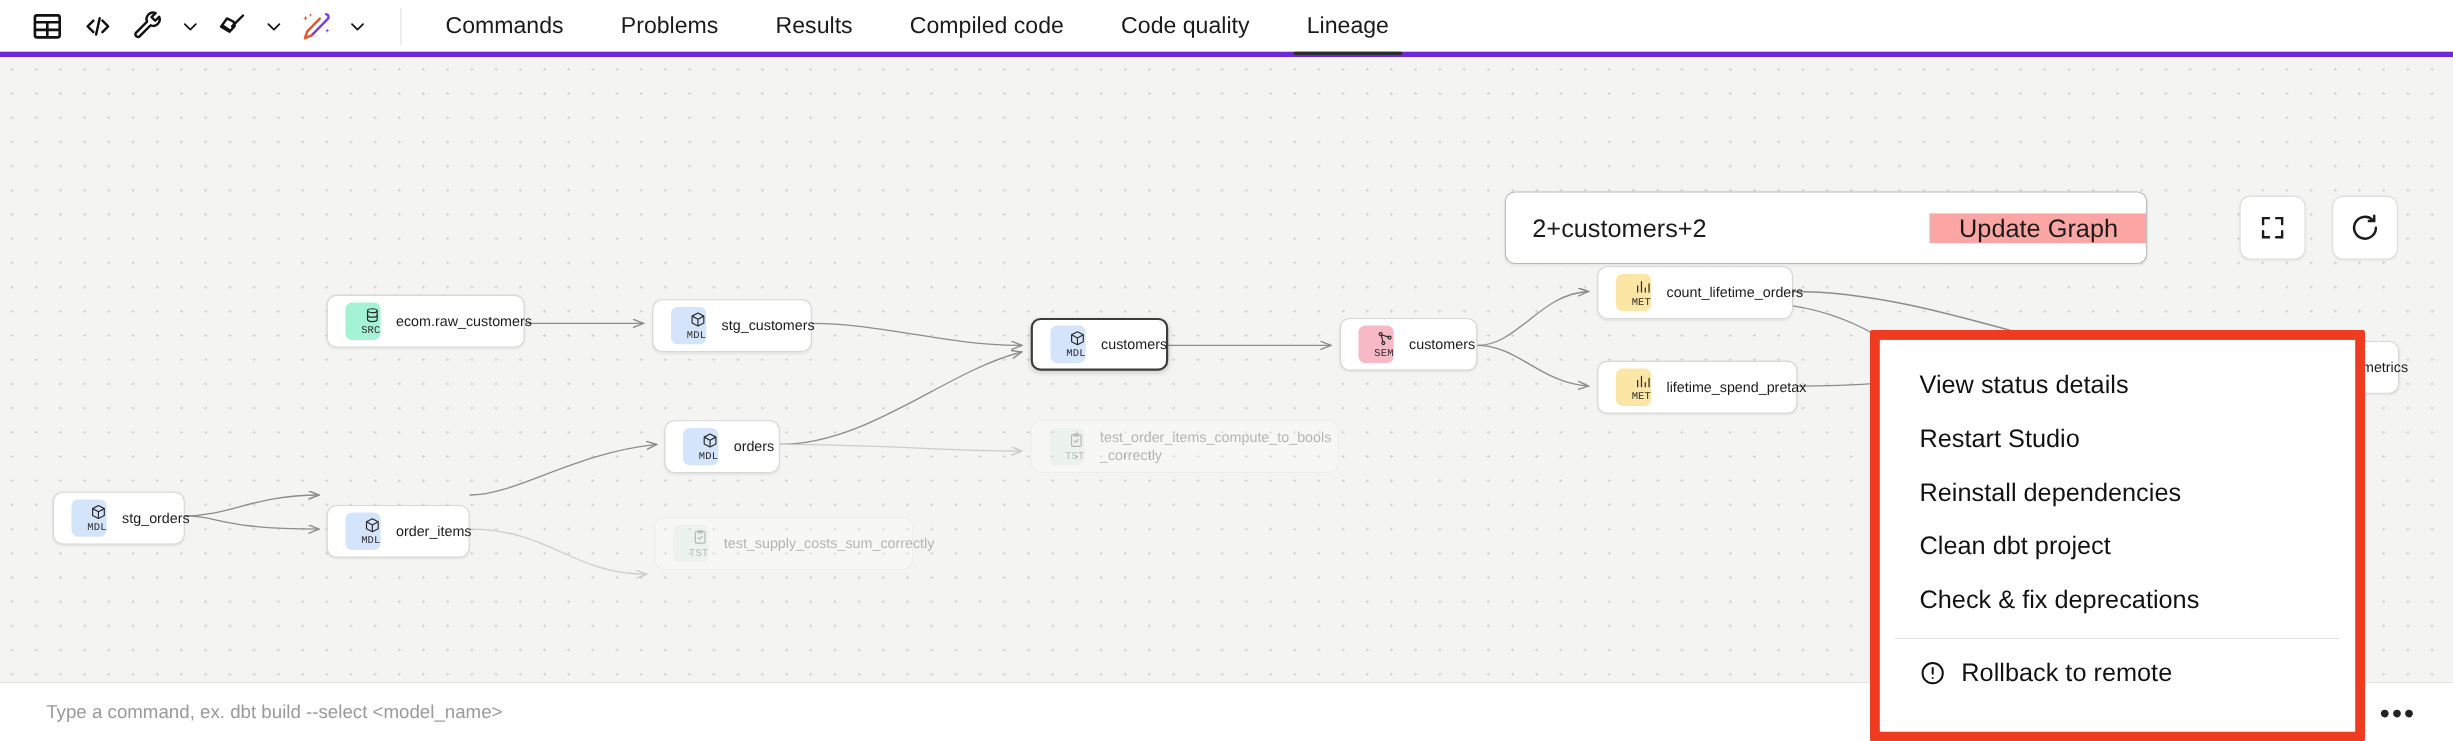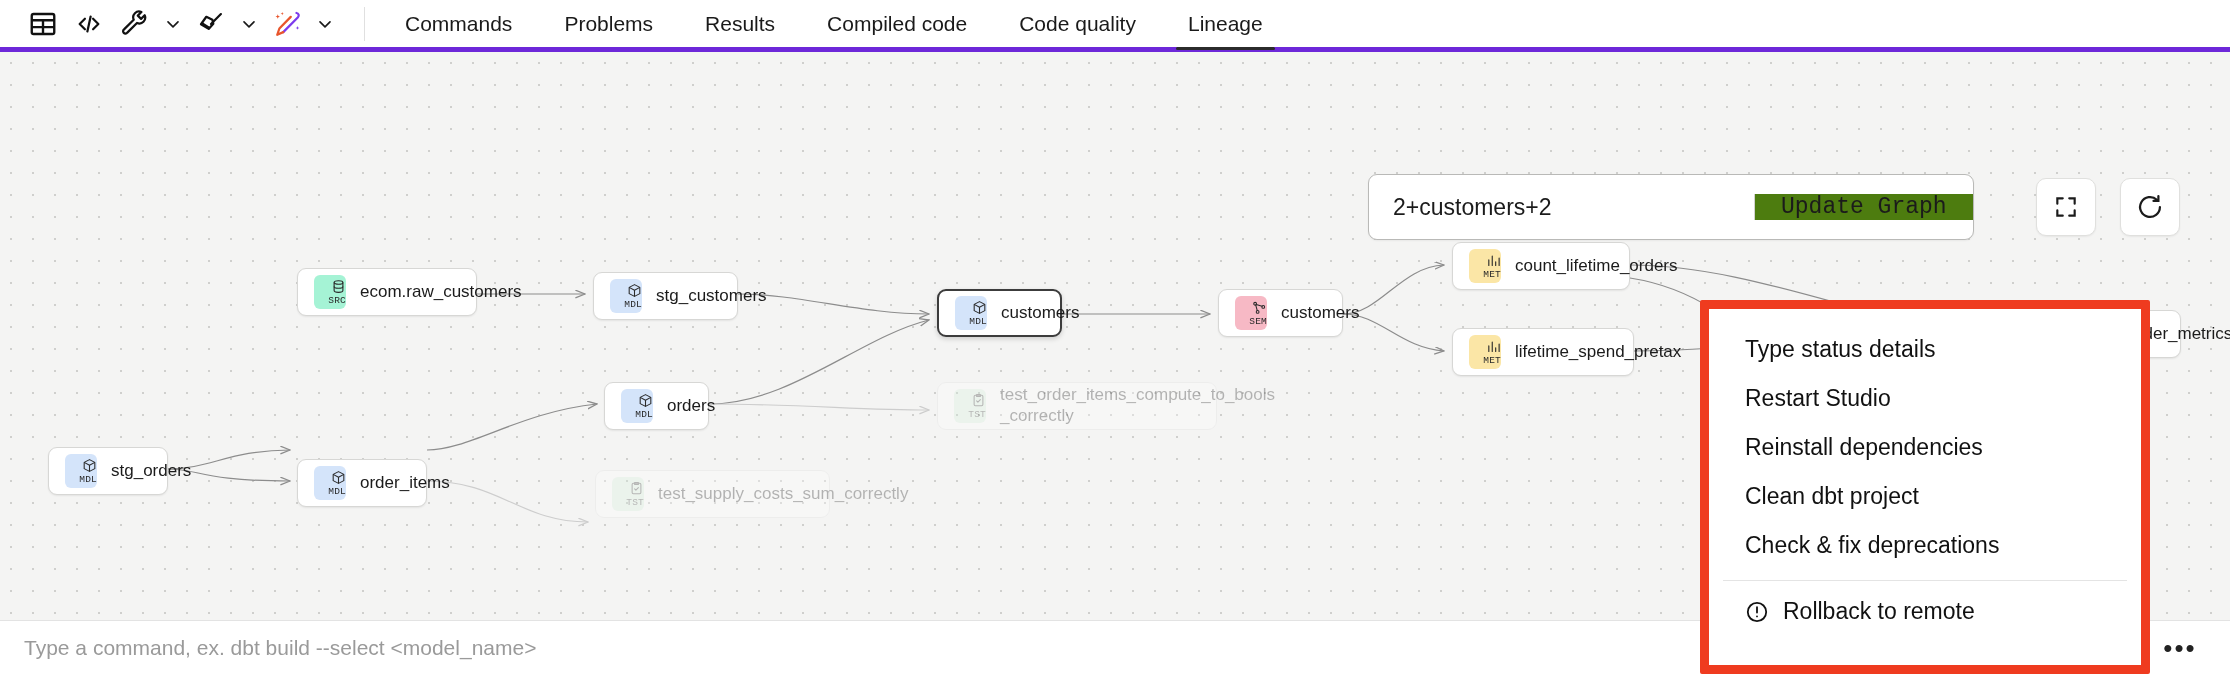--- a/index.html
+++ b/index.html
@@ -62,53 +62,53 @@
   }
   .node.selected { border:2px solid #3c3c3c; box-shadow:0 2px 5px rgba(0,0,0,.16); }
   .node.dim { opacity:.30; box-shadow:none; border-color:#dedede; }
   .badge {
     width:32px; min-width:32px; height:34px; border-radius:6px;
     display:flex; flex-direction:column; align-items:flex-end; justify-content:center;
     gap:1px; font-size:9.5px; letter-spacing:.2px; color:#2a2a2a;
     font-family:"Liberation Mono", monospace;
   }
   .badge svg { display:block; }
-  .node-label { font-size:17px; color:#1b1b1b; line-height:1.22; }
+  .node-label { font-size:13px; color:#1b1b1b; line-height:1.22; }
 
   
   .searchwrap {
     position:absolute; left:1368px; top:122px; display:flex;
     height:66px; background:#fff; border:1px solid #b9b9b7;
     border-radius:9px; overflow:hidden; box-shadow:0 1px 2px rgba(0,0,0,.05);align-items:center;
   }
   .searchinput {
     width:385px; border:0; outline:0; font-size:23px; color:#1b1b1b;
     padding:0 24px; background:transparent; font-family:"Liberation Sans", sans-serif;
   }
   .updatebtn {
     border-left:1px solid #d2d2d0; padding:0 26px; display:flex; align-items:center;
-    font-size:23px; color:#1b1b1b; cursor:pointer; background:#4d7c0f; white-space:nowrap;font-family:Liberation Mono, monospace;
+    font-size:23px; color:#1b1b1b; cursor:pointer; background:#fca5a5; white-space:nowrap;
   }
 
   .cbtn {
     position:absolute; width:60px; height:58px; background:#fff;
     border:1px solid #e0e0de; border-radius:10px;
     display:flex; align-items:center; justify-content:center; cursor:pointer;
     box-shadow:0 1px 2px rgba(0,0,0,.06);
   }
 
   
   .bottombar {
     position:absolute; left:0; top:620px; width:2230px; height:54px;
     background:#fff; border-top:1px solid #e3e3e3;
     display:flex; align-items:center; padding:0 24px; gap:18px;
   }
   .cmdinput {
-    flex:1; border:0; outline:0; font-size:21px; color:#1b1b1b;
-    background:transparent; font-family:"Liberation Sans", sans-serif;
+    flex:1; border:0; outline:0; font-size:17px; color:#1b1b1b;
+    background:transparent; font-family:"Liberation Sans", sans-serif;margin-left:18px;
   }
   .cmdinput::placeholder { color:#9a9a9a; }
   .toggle {
     width:66px; height:34px; border-radius:17px; border:1.5px solid #b5b5b3;
     background:#fff; position:relative; cursor:pointer; flex:0 0 auto;
   }
   .toggle .knob {
     position:absolute; left:4px; top:3px; width:26px; height:26px;
     border-radius:50%; background:#4a4a4a;
   }
@@ -393,21 +393,21 @@
     <div class="toggle">
       <div class="knob"></div>
     </div>
     <div class="defer-label">Defer to st</div>
     <div class="dotsbtn">•••</div>
   </div>
 
   <div class="menu-outline"></div>
   <div class="menu" id="context-menu">
       <div class="menu-item">
-        <span>Type status details</span>
+        <span>View status details</span>
       </div>
       <div class="menu-item">
         <span>Restart Studio</span>
       </div>
       <div class="menu-item">
         <span>Reinstall dependencies</span>
       </div>
       <div class="menu-item">
         <span>Clean dbt project</span>
       </div>

